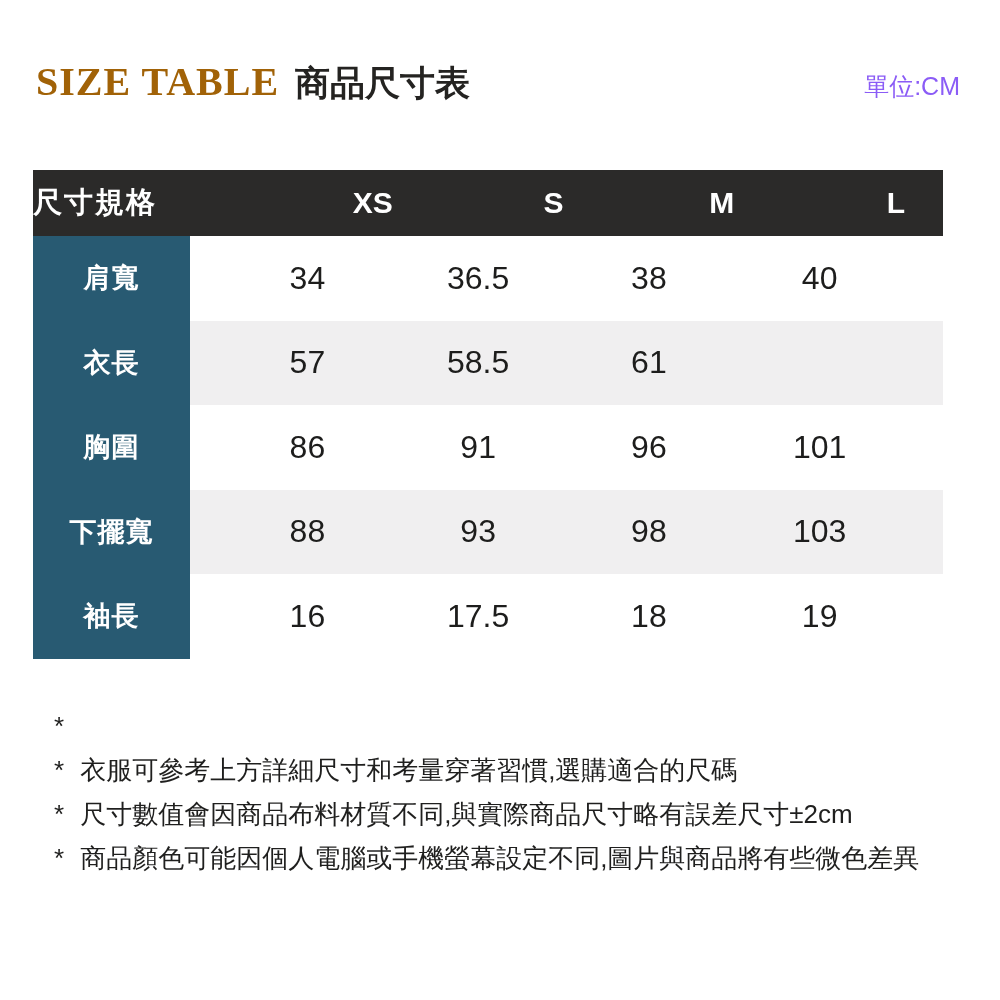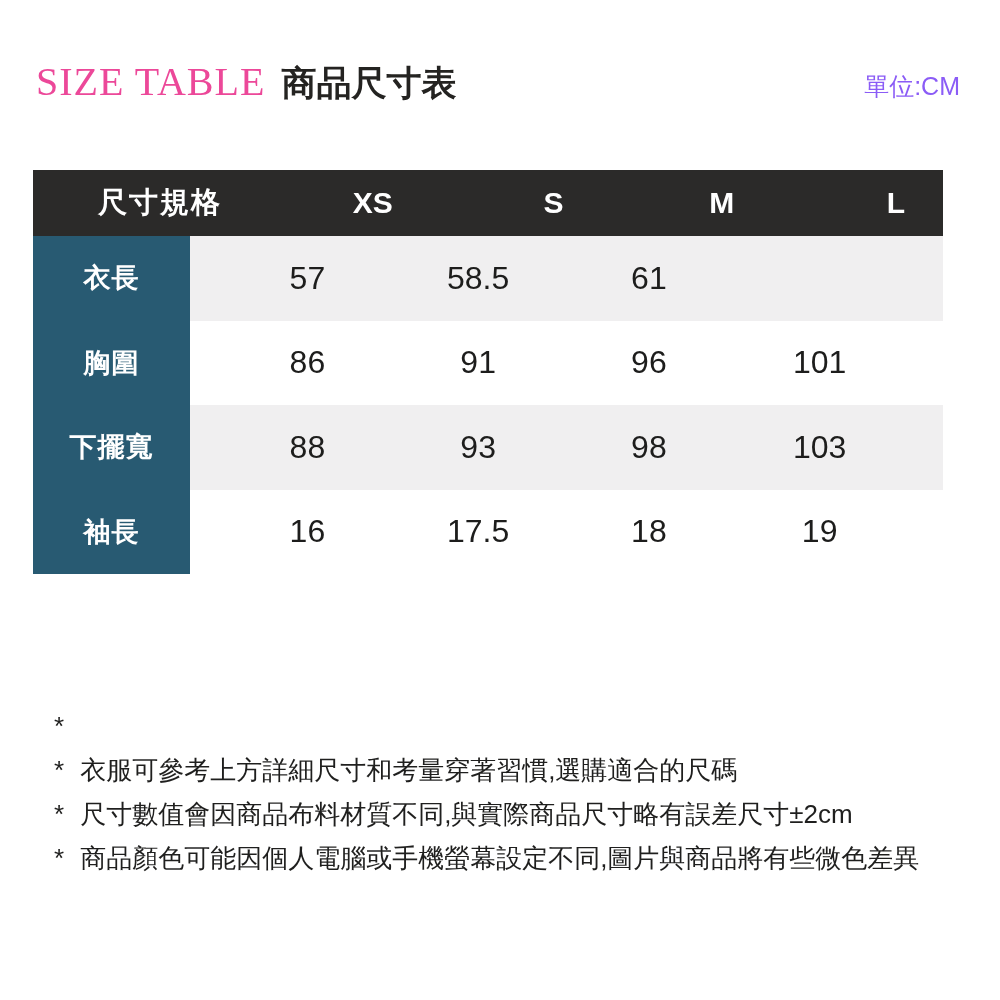--- a/index.html
+++ b/index.html
@@ -29,24 +29,24 @@
     align-items: baseline;
     justify-content: space-between;
   }
   .page-title {
     display: flex;
     align-items: baseline;
     white-space: nowrap;
   }
   .title-en {
     font-family: "Liberation Serif", "DejaVu Serif", serif;
-    font-weight: 400;
+    font-weight: 700;
     font-size: 40px;
     letter-spacing: 1px;
-    color: #ec4899;
+    color: #a16207;
   }
   .title-zh {
     font-weight: 700;
     font-size: 35px;
     margin-left: 16px;
     color: #242321;
   }
   .unit-label {
     font-size: 25px;
     color: #8b5cf6;
@@ -65,21 +65,21 @@
     grid-template-columns: 157px 32px 1fr 1fr 1fr 1fr 38px;
     align-items: center;
   }
   .t-head {
     height: 66px;
     background: #2b2a29;
     color: #ffffff;
   }
   .h-spec {
     grid-column: 1 / 3;
-    text-align: right;
+    text-align: left;
     font-size: 29px;
     font-weight: 700;
     letter-spacing: 2px;
   }
   .h-size {
     text-align: right;
     font-size: 30px;
     font-weight: 700;
   }
   .t-body-row {
@@ -148,20 +148,29 @@
 
     <div class="t-row t-head">
       <div class="h-spec">尺寸規格</div>
       <div class="h-size">XS</div>
       <div class="h-size">S</div>
       <div class="h-size">M</div>
       <div class="h-size">L</div>
       <div></div>
     </div>
 
+    <div class="t-row t-body-row">
+      <div class="row-label">肩寬</div>
+      <div></div>
+      <div class="cell">34</div>
+      <div class="cell">36.5</div>
+      <div class="cell">38</div>
+      <div class="cell">40</div>
+      <div></div>
+    </div>
 
     <div class="t-row t-body-row alt">
       <div class="row-label">衣長</div>
       <div></div>
       <div class="cell">57</div>
       <div class="cell">58.5</div>
       <div class="cell">61</div>
       <div></div>
     </div>
 

